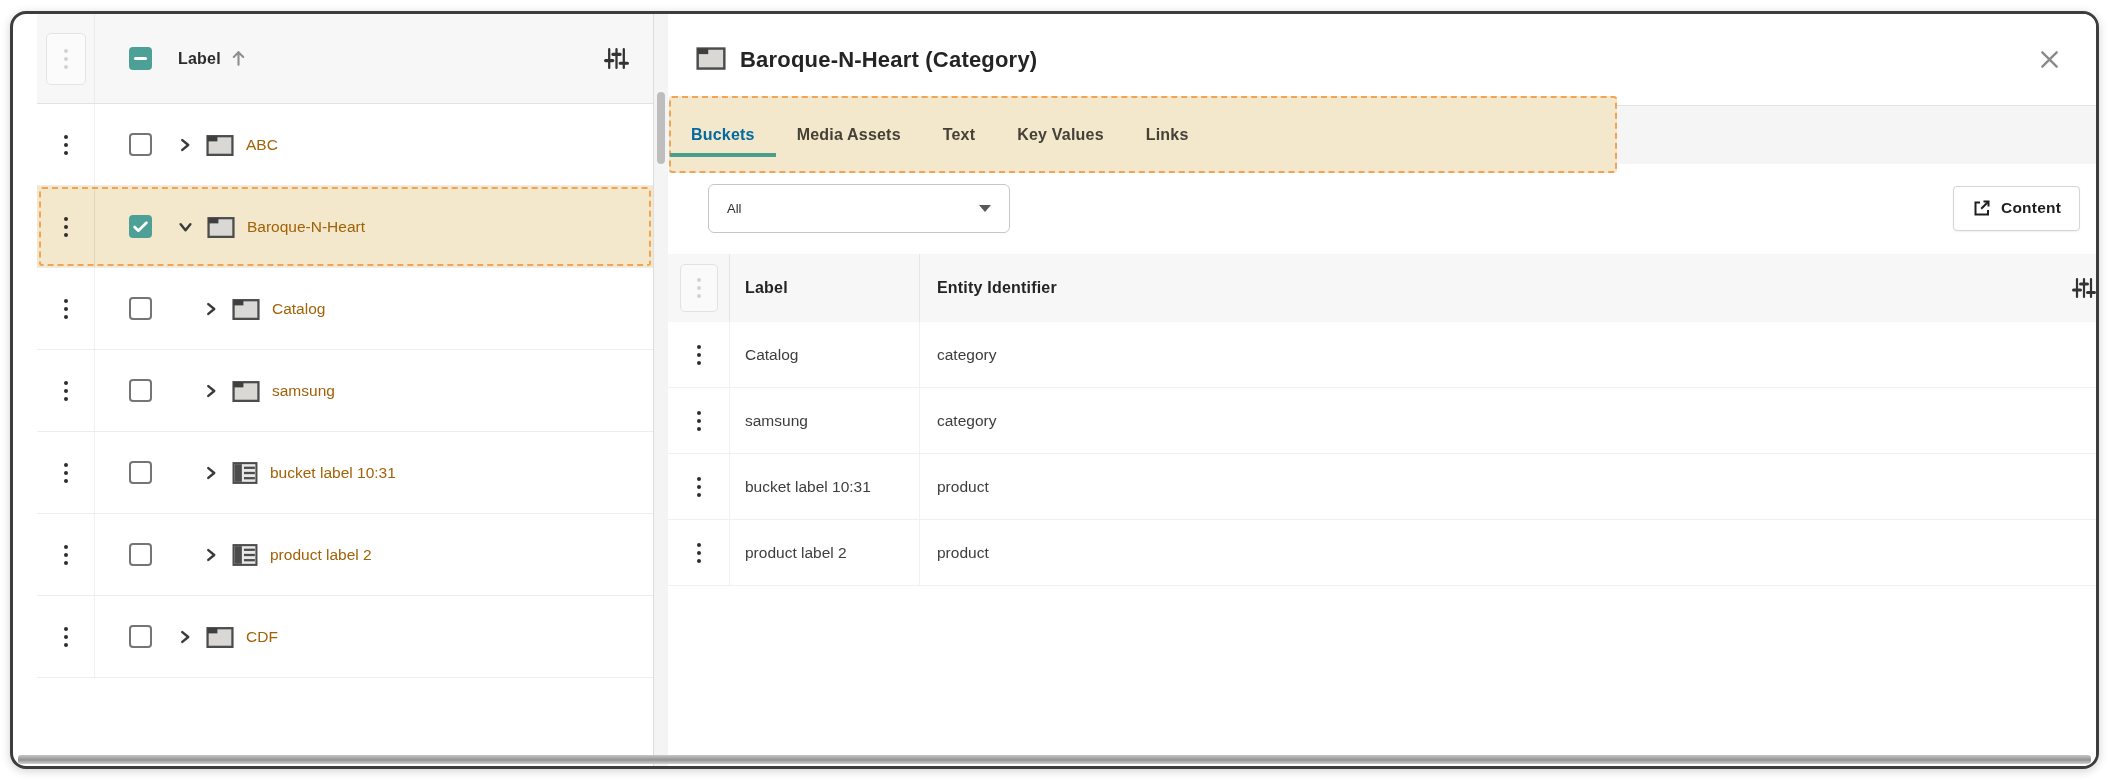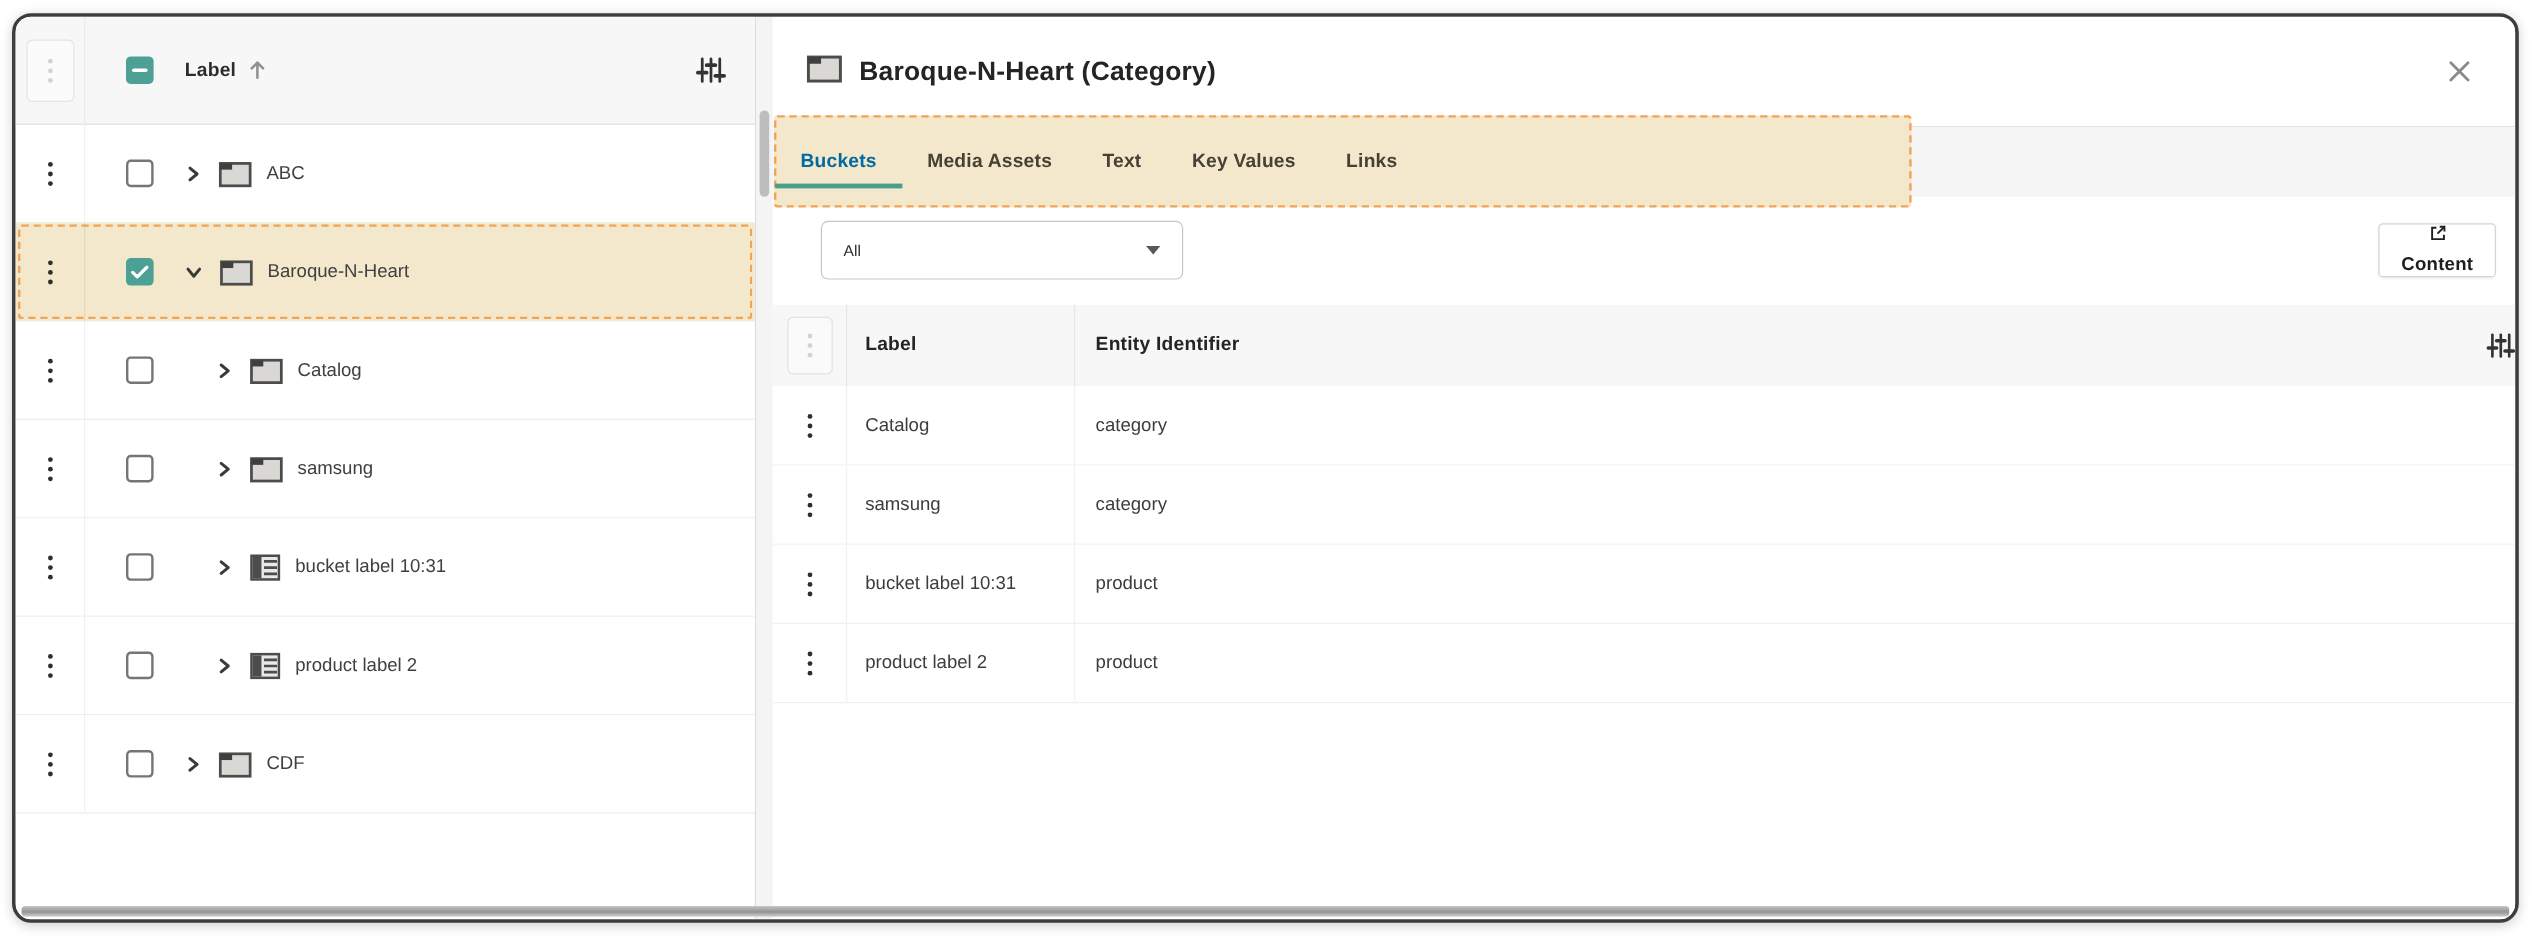--- a/index.html
+++ b/index.html
@@ -7,20 +7,21 @@
   body {
     width:2112px; height:780px; background:#ffffff; position:relative;
     font-family:"Liberation Sans","DejaVu Sans",sans-serif;
     -webkit-font-smoothing:antialiased;
   }
   .frame {
     position:absolute; left:10px; top:11px; right:13px; bottom:11px;
     border:3px solid #3d3d3d; border-radius:16px; overflow:hidden;
     background:#fff; box-shadow:0 2px 10px rgba(0,0,0,.18);
     display:flex;
+    padding-left:24px;
   }
 
   
   .tree-panel { width:617px; flex:none; border-right:1px solid #dddddd; display:flex; flex-direction:column; background:#fff; }
   .tree-header { height:90px; flex:none; background:#f7f7f7; border-bottom:1px solid #e2e2e2; display:flex; align-items:stretch; }
   .handle-col { width:58px; flex:none; display:flex; align-items:center; justify-content:center; border-right:1px solid #ebebeb; }
   .handle-box { width:40px; height:52px; border:1px solid #e4e4e4; border-radius:5px; background:#fbfbfb; display:flex; align-items:center; justify-content:center; }
   .dots { display:flex; flex-direction:column; gap:4px; }
   .dots i { width:4px; height:4px; border-radius:50%; background:#2e2e2e; display:block; }
   .dots.faint i { background:#d2d2d2; }
@@ -32,21 +33,21 @@
   .sort-label { font-weight:700; font-size:16px; color:#2c2c2c; margin-left:26px; letter-spacing:.2px; }
   .sort-arrow { margin-left:9px; display:flex; }
   .icon-btn { margin-left:auto; display:flex; align-items:center; justify-content:center; cursor:pointer; background:none; border:none; padding:0; }
 
   .tree-body { flex:1; overflow:hidden; }
   .tree-row { height:82px; display:flex; align-items:stretch; border-bottom:1px solid #ededed; background:#fff; position:relative; }
   .tree-row .handle-col { border-right:1px solid #f1f1f1; }
   .tree-row-main { flex:1; display:flex; align-items:center; padding-left:34px; min-width:0; }
   .chev { display:flex; flex:none; }
   .row-icon { display:flex; flex:none; margin-left:14px; }
-  .row-label { margin-left:12px; font-size:15.5px; color:#404040; white-space:nowrap; }
+  .row-label { margin-left:12px; font-size:15.5px; color:#a16207; white-space:nowrap; }
   .tree-row.selected { background:#f3e8cb; }
   .tree-row.selected .handle-col { border-right-color:rgba(0,0,0,.07); }
   .tree-row.selected::after {
     content:""; position:absolute; inset:1px 2px; border:2px dashed #f1a453;
     border-radius:3px; pointer-events:none;
   }
 
   
   .gutter { width:14px; flex:none; background:#f4f4f4; position:relative; }
   .gutter-thumb { position:absolute; left:3px; top:78px; width:8px; height:72px; border-radius:4px; background:#bdbdbd; }
@@ -70,21 +71,21 @@
   .tab.active { color:#0369a1; }
   .tab.active::after { content:""; position:absolute; left:0; right:0; bottom:7px; height:4px; background:#4A9E8C; }
 
   .toolbar { height:78px; flex:none; display:flex; align-items:center; padding:10px 16px 0 40px; }
   .select-box { width:302px; height:49px; border:1px solid #c6c6c6; border-radius:6px; background:#fff; display:flex; align-items:center; padding:0 18px; cursor:pointer; }
   .select-value { font-size:13px; color:#2e2e2e; }
   .caret-down { margin-left:auto; width:0; height:0; border:6px solid transparent; border-top:7px solid #585858; transform:translateY(3px); }
   .content-btn {
     margin-left:auto; height:45px; padding:0 18px; background:#fff; border:1px solid #d4d4d4; border-radius:4px;
     display:flex; align-items:center; gap:10px; font-family:inherit; font-weight:700; font-size:15.5px; color:#1e1e1e;
-    box-shadow:0 1px 2px rgba(0,0,0,.06); cursor:pointer; letter-spacing:.2px;flex-direction:column;
+    box-shadow:0 1px 2px rgba(0,0,0,.06); cursor:pointer; letter-spacing:.2px;
   }
 
   .rp-table { flex:1; min-height:0; display:flex; flex-direction:column; margin-top:12px; }
   .rp-thead { height:68px; flex:none; background:#f7f7f7; display:flex; align-items:stretch; }
   .rp-col-handle { width:62px; flex:none; display:flex; align-items:center; justify-content:center; border-right:1px solid #e7e7e7; }
   .rp-thead .handle-box { width:38px; height:48px; background:#fafafa; border-color:#e2e2e2; }
   .rp-col-label { width:190px; flex:none; display:flex; align-items:center; padding-left:15px; border-right:1px solid #e7e7e7; }
   .rp-col-entity { flex:1; display:flex; align-items:center; padding-left:17px; min-width:0; }
   .rp-col-end { width:72px; flex:none; display:flex; align-items:center; justify-content:center; }
   .th-text { font-weight:700; font-size:16px; color:#242424; letter-spacing:.2px; }

